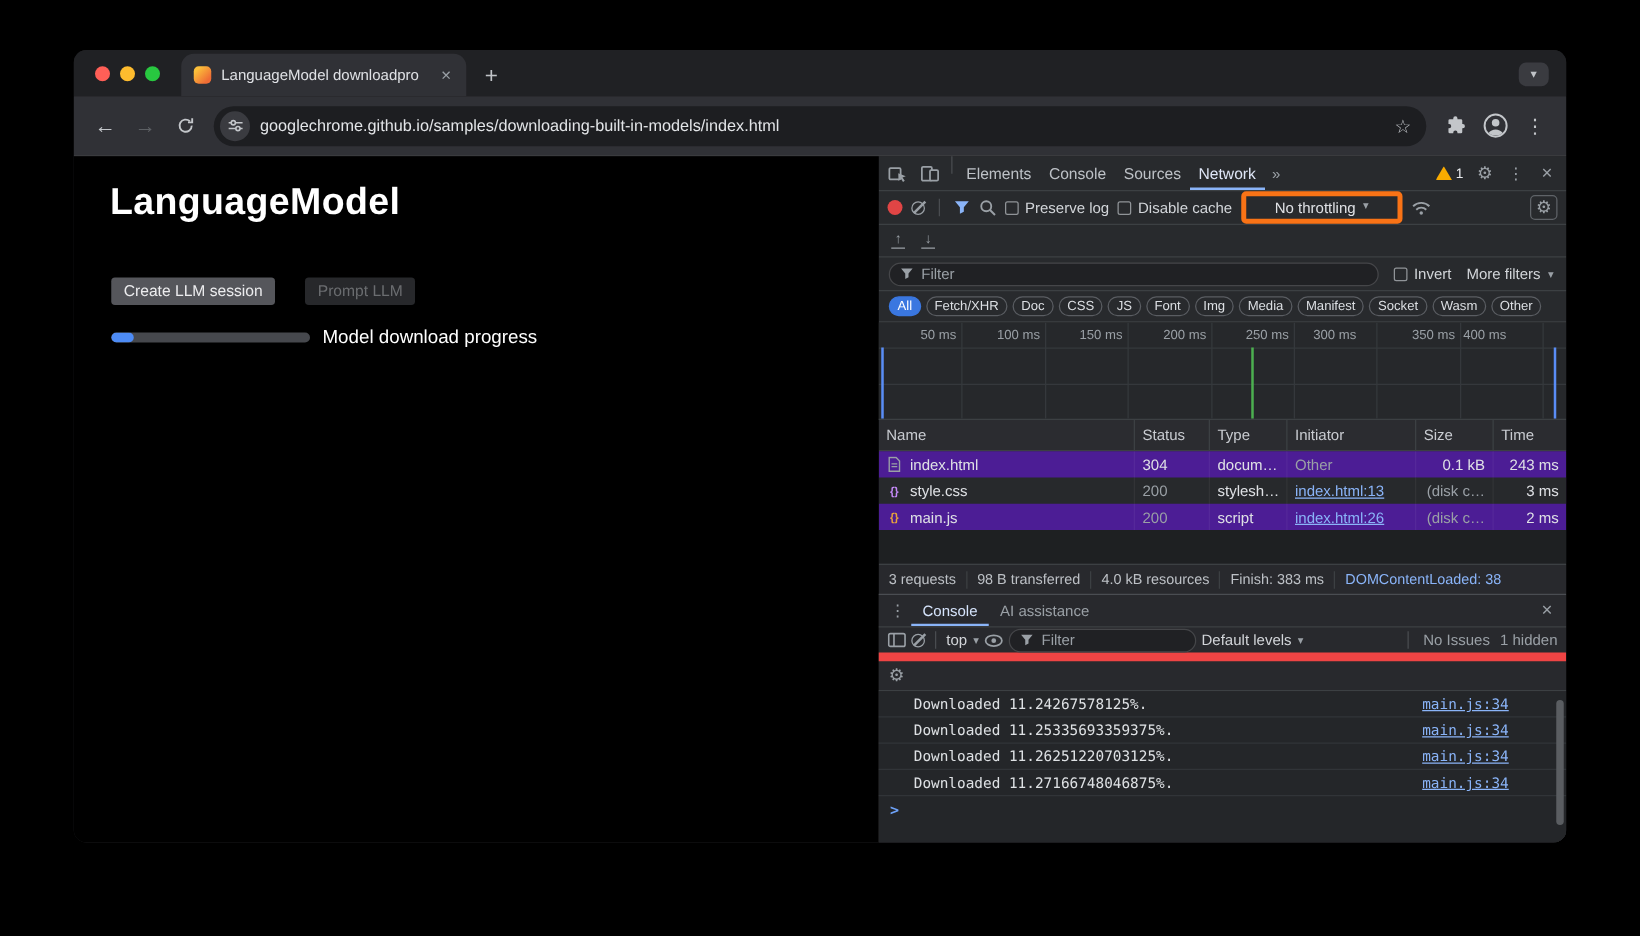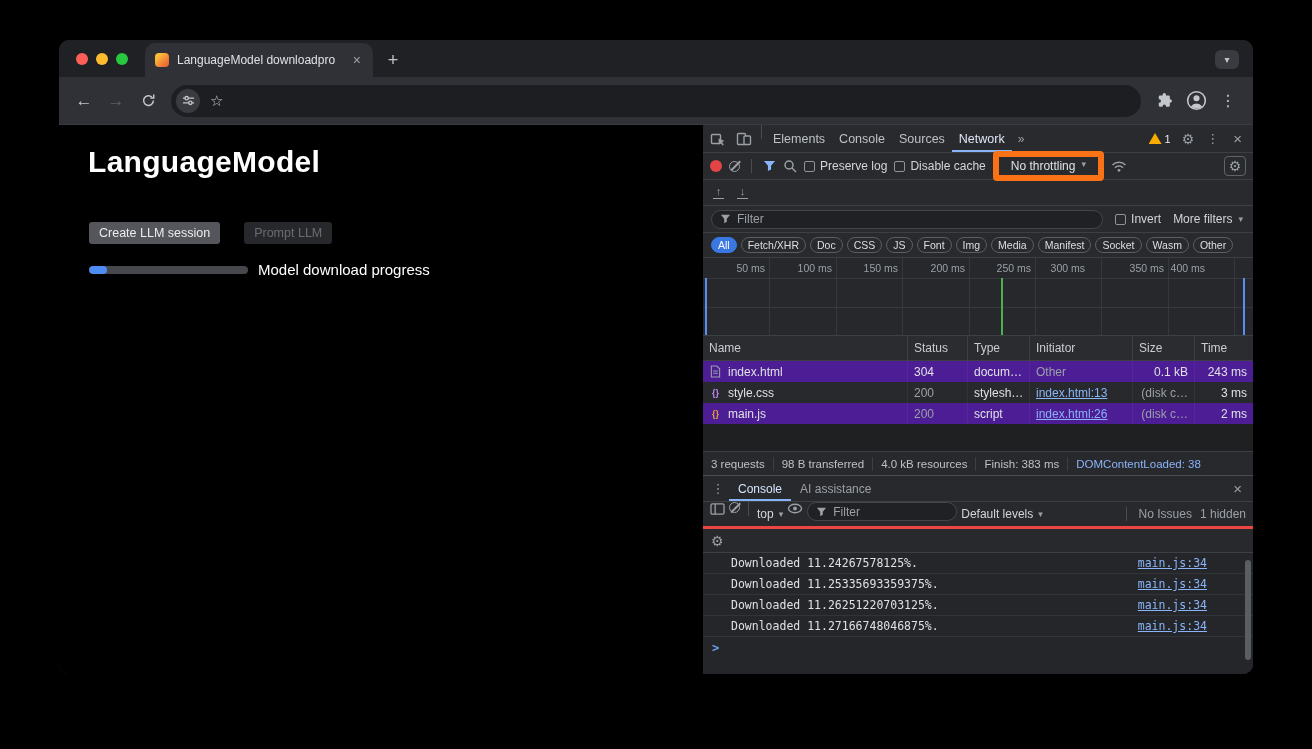--- a/index.html
+++ b/index.html
@@ -58,21 +58,21 @@
   .tri{width:13px;height:11px;background:#f9ab00;clip-path:polygon(50% 0,100% 100%,0 100%)}
   .cnt{font-size:11px;color:#e8eaed}
   .xclose{color:#9aa0a6;font-size:15px;padding:0 7px;display:flex;align-items:center}
 
   .dt-netbar{height:27px;border-bottom:1px solid #3c4043;display:flex;align-items:center;gap:7px;padding:0 7px;flex:none}
   .rec{width:12px;height:12px;border-radius:50%;background:#e14545;flex:none}
   .block{width:11px;height:11px;border:1.5px solid #9aa0a6;border-radius:50%;position:relative;flex:none}
   .block::before{content:"";position:absolute;left:-1.5px;top:3.6px;width:13px;height:1.5px;background:#9aa0a6;transform:rotate(-45deg)}
   .cb{width:11px;height:11px;border:1.5px solid #909498;border-radius:2px;flex:none}
   .cblabel{font-size:12px;color:#d2d5d9;margin-left:5px;white-space:nowrap}
-  .select{display:flex;align-items:flex-start;gap:6px;border:6px solid #f97316;border-radius:4px;padding:2px 12px;font-size:12px;color:#dfe1e5;white-space:nowrap}
+  .select{display:flex;align-items:flex-start;gap:6px;border:4px solid #f97316;border-radius:4px;padding:2px 23px;font-size:12px;color:#dfe1e5;white-space:nowrap}
   .caret{font-size:9px;color:#9aa0a6}
   .netgear{margin-left:auto;width:22px;height:20px;border:1px solid #5f6368;border-radius:4px;display:flex;align-items:center;justify-content:center}
 
   .dt-har{height:26px;border-bottom:1px solid #3c4043;display:flex;align-items:center;gap:13px;padding:0 10px;flex:none}
   .tray{display:flex;flex-direction:column;align-items:center;line-height:1}
   .tray .ar{font-size:11px;color:#9aa0a6}
   .tray .base{width:11px;border-top:1.5px solid #9aa0a6;margin-top:1px}
 
   .dt-filter{height:27px;border-bottom:1px solid #3c4043;display:flex;align-items:center;gap:12px;padding:0 8px;flex:none}
   .fpill{height:19px;background:#202124;border:1px solid #454649;border-radius:10px;display:flex;align-items:center;gap:6px;padding:0 8px;color:#9aa0a6}
@@ -107,21 +107,21 @@
 
   .dt-summary{height:24px;border-top:1px solid #3c4043;background:#28292d;display:flex;align-items:center;font-size:11.5px;color:#bdc1c6;overflow:hidden;flex:none}
   .sumitem{padding:0 8px;border-right:1px solid #3c4043;white-space:nowrap;height:14px;display:flex;align-items:center}
   .sumitem.dcl{color:#8ab4f8;border-right:none}
 
   .drawer{height:199px;border-top:1px solid #4a4d52;display:flex;flex-direction:column;background:#28292d;flex:none;position:relative}
   .drawer-tabs{height:26px;border-bottom:1px solid #3c4043;display:flex;align-items:stretch;padding:0 4px;flex:none}
   .dmenu{width:22px;display:flex;align-items:center;justify-content:center;color:#9aa0a6;font-size:13px}
   .dtab{display:flex;align-items:center;padding:0 9px;font-size:12px;color:#9aa0a6}
   .dtab.active{color:#d5e3fb;box-shadow:inset 0 -2px 0 #8ab4f8}
-  .ctoolbar{height:27px;border-bottom:3px solid #ef4444;display:flex;gap:4px;padding:0 7px;flex:none}
+  .ctoolbar{height:27px;border-bottom:7px solid #ef4444;display:flex;align-items:center;gap:4px;padding:0 7px;flex:none}
   .ctx{display:flex;align-items:center;gap:5px;color:#d2d5d9;font-size:12px;white-space:nowrap}
   .fpill.console{width:150px}
   .rgrp{margin-left:auto;display:flex;align-items:center;gap:8px;color:#9aa0a6;white-space:nowrap}
   .csettings{height:24px;border-bottom:1px solid #3c4043;display:flex;align-items:center;padding:0 8px;flex:none}
   .cbody{flex:1;display:flex;flex-direction:column;background:#242629;font-family:"DejaVu Sans Mono","Liberation Mono",monospace}
   .msg{height:21px;display:flex;align-items:center;padding-left:28px;border-bottom:1px solid #313438;font-size:11.5px;color:#dee1e4;flex:none}
   .msg .src{margin-left:auto;margin-right:46px;color:#8ab4f8;text-decoration:underline}
   .cprompt{height:22px;display:flex;align-items:center;padding-left:9px;flex:none}
   .chev{color:#6ea2f8;font-size:12px;font-weight:bold}
   .cfill{flex:1}
@@ -157,20 +157,21 @@
         </svg>
     </div>
     <div class="omnibox">
       <span class="sitechip">
         <svg width="13" height="13" viewBox="0 0 14 14">
             <path d="M1 4.5h12M1 9.5h12" stroke="#c3c6ca" stroke-width="1.4"></path>
             <circle cx="5" cy="4.5" r="1.8" fill="#3a3b40" stroke="#c3c6ca" stroke-width="1.4"></circle>
             <circle cx="9" cy="9.5" r="1.8" fill="#3a3b40" stroke="#c3c6ca" stroke-width="1.4"></circle>
           </svg>
       </span>
+      <span class="url">googlechrome.github.io/samples/downloading-built-in-models/index.html</span>
       <span class="star">☆</span>
     </div>
     <div class="toolicon">
       <svg width="17" height="17" viewBox="0 0 16 16">
           <path d="M6.2 2.6a1.6 1.6 0 0 1 3.2 0V3.2H12a1 1 0 0 1 1 1v2.6h.4a1.6 1.6 0 0 1 0 3.2H13v2.8a1 1 0 0 1-1 1H9.4v-.5a1.6 1.6 0 0 0-3.2 0v.5H3.6a1 1 0 0 1-1-1V10h.5a1.6 1.6 0 0 0 0-3.2h-.5V4.2a1 1 0 0 1 1-1h2.6z" fill="#c3c6ca"></path>
         </svg>
     </div>
     <div class="toolicon">
       <svg width="21" height="21" viewBox="0 0 20 20">
           <circle cx="10" cy="10" r="8.4" stroke="#c3c6ca" stroke-width="1.5" fill="none"></circle>

